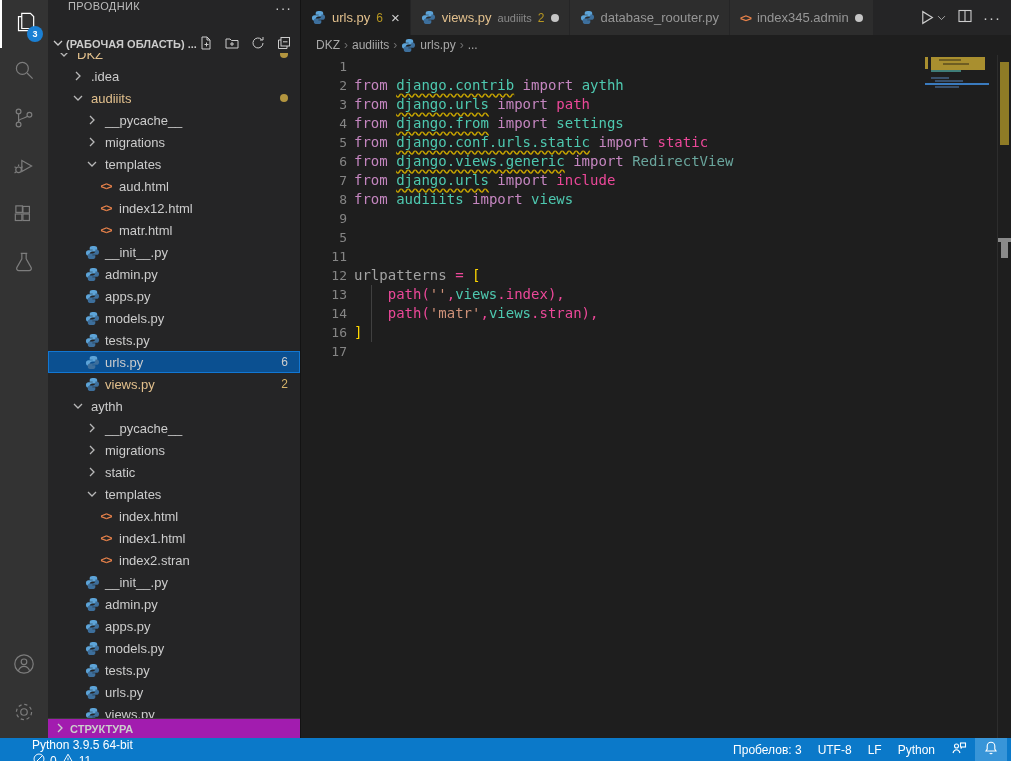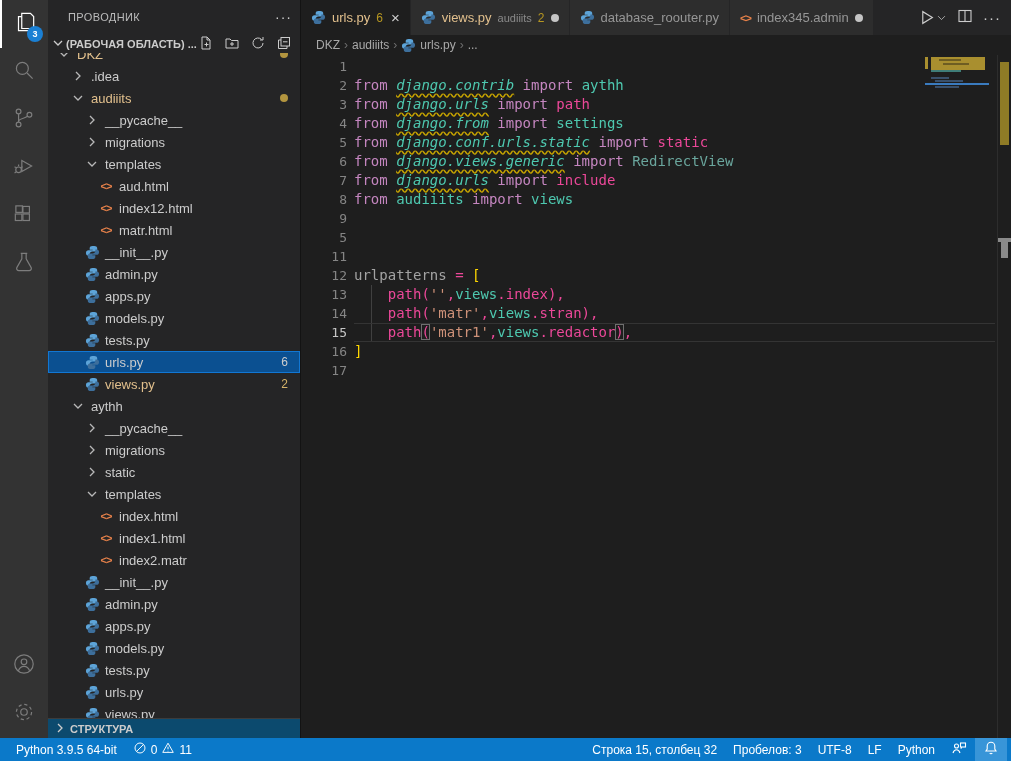--- a/index.html
+++ b/index.html
@@ -9,38 +9,38 @@
   
   .activity-bar { position:absolute; left:0; top:0; bottom:23px; width:48px; background:#333333; display:flex; flex-direction:column; align-items:center; }
   .ab-item { position:relative; width:48px; height:48px; display:flex; align-items:center; justify-content:center; color:#7d7d7d; }
   .ab-item.active { color:#ffffff; border-left:2px solid #ffffff; }
   .ab-item svg { stroke:currentColor; fill:none; stroke-width:1.1; }
   .ab-badge { position:absolute; right:5px; bottom:6px; min-width:16px; height:16px; border-radius:8px; background:#1b80d4; color:#fff; font-size:9px; line-height:16px; text-align:center; font-weight:bold; }
   .ab-bottom { margin-top:auto; display:flex; flex-direction:column; align-items:center; }
 
   
   .sidebar { position:absolute; left:48px; top:0; bottom:23px; width:252px; background:#252526; color:#cccccc; overflow:hidden; }
-  .pane-title { height:33px; display:flex; align-items:center; padding:0 8px 0 20px; font-size:11px; color:#bbbbbb; letter-spacing:.4px; }
+  .pane-title { height:33px; display:flex; align-items:flex-start; padding:0 8px 0 20px; font-size:11px; color:#bbbbbb; letter-spacing:.4px; }
   .pane-title .more { margin-left:auto; color:#cccccc; font-size:14px; letter-spacing:1px; }
   .ws-header { height:22px; display:flex; align-items:center; padding:0 8px 0 2px; font-weight:bold; font-size:11px; color:#cccccc; }
   .ws-header .label { white-space:nowrap; overflow:hidden; }
   .ws-actions { margin-left:auto; display:flex; gap:10px; }
   .ws-actions svg { stroke:#cccccc; fill:none; stroke-width:1; }
   .tree { position:absolute; top:53px; bottom:20px; left:0; right:0; overflow:hidden; font-size:13px; }
   .row { height:22px; display:flex; align-items:center; color:#cccccc; }
   .row .slot { width:16px; height:16px; flex:none; display:flex; align-items:center; justify-content:center; }
   .row .lbl { margin-left:5px; white-space:nowrap; }
   .row .right { margin-left:auto; margin-right:12px; display:flex; align-items:center; gap:6px; }
   .row.sel { background:#0b5091; box-shadow:inset 0 0 0 1px #1177d4; }
   .gold { color:#e2c08d; }
   .badge-n { font-size:12px; color:#cccccc; }
   .badge-gold { color:#d6b46a; }
   .dot-gold { width:8px; height:8px; border-radius:50%; background:#b3953f; }
   .html-ico { color:#e8824a; font-weight:bold; font-size:11px; letter-spacing:-1px; }
-  .outline-header { position:absolute; left:0; right:0; bottom:0; height:20px; background:#0c4a6e; border-top:1px solid #3c3c3c; display:flex; align-items:center; font-weight:bold; font-size:11px; color:#cccccc; padding-left:4px; gap:2px; }
+  .outline-header { position:absolute; left:0; right:0; bottom:0; height:20px; background:#a21caf; border-top:1px solid #3c3c3c; display:flex; align-items:center; font-weight:bold; font-size:11px; color:#cccccc; padding-left:4px; gap:2px; }
 
   
   .editor { position:absolute; left:300px; right:0; top:0; bottom:23px; background:#1e1e1e; border-left:1px solid rgba(0,0,0,.35); }
   .tab-bar { height:35px; background:#252526; display:flex; align-items:stretch; }
   .tab { display:flex; align-items:center; gap:6px; padding:0 10px; background:#2d2d2d; border-right:1px solid #252526; font-size:13px; color:#969696; }
   .tab.active { background:#1e1e1e; }
   .tab .desc { font-size:11px; color:#8a8a8a; }
   .tab .tbadge { font-size:12px; color:#b79721; }
   .tab .mdot { width:8px; height:8px; border-radius:50%; background:#c5c5c5; }
   .tab .close { color:#d0d0d0; font-size:15px; line-height:15px; margin-left:2px; }
@@ -53,36 +53,36 @@
   .breadcrumb .crumb { display:flex; align-items:center; gap:4px; }
 
   .code { position:absolute; top:55px; left:0; right:0; bottom:0; font-family:"DejaVu Sans Mono", monospace; font-size:14px; line-height:19px; padding-top:2px; }
   .line { display:flex; height:19px; }
   .gnum { width:46px; flex:none; text-align:right; color:#858585; font-size:13px; line-height:19px; }
   .ltext { margin-left:7px; margin-right:16px; flex:1; white-space:pre; position:relative; }
   .line.cur .gnum { color:#c6c6c6; }
   .line.cur .ltext { box-shadow:inset 0 1px 0 #343434, inset 0 -1px 0 #343434; }
   .tk-k{color:#C586C0} .tk-t{color:#4EC9B0} .tk-g{color:#6aa69d} .tk-d{color:#ec4899}
   .tk-s{color:#ce9178} .tk-v{color:#a3a3a3} .tk-b{color:#ffd700}
-  .tk-u{text-decoration-line:underline; text-decoration-style:wavy; text-decoration-color:#c7a400; text-underline-offset:3px;font-style:italic;}
+  .tk-u{text-decoration-line:underline; text-decoration-style:wavy; text-decoration-color:#c7a400; text-underline-offset:3px;}
   .tk-x{outline:1px solid #6f6f6f; outline-offset:-1px;}
   .indent-guide { position:absolute; width:1px; background:#404040; left:70px; }
 
   
   .minimap { position:absolute; top:0; right:14px; width:72px; height:100%; }
   .mm { position:absolute; }
   .sbar { position:absolute; top:0; right:0; width:14px; height:100%; border-left:1px solid rgba(255,255,255,.07); }
   .sb-yellow { position:absolute; right:2px; width:9px; top:7px; height:83px; background:#8f7b26; }
   .sb-t-h { position:absolute; left:0; right:0; top:183px; height:4px; background:#8a8a8a; }
   .sb-t-v { position:absolute; left:3px; width:7px; top:187px; height:16px; background:#8a8a8a; }
 
   
   .status { position:absolute; left:0; right:0; bottom:0; height:23px; background:#0b79c9; display:flex; align-items:stretch; color:#ffffff; font-size:12px; }
   .sb-item { display:flex; align-items:center; gap:4px; padding:0 8px; white-space:nowrap; }
-  .sb-left { display:flex; padding-left:8px; }
+  .sb-left { display:flex; padding-left:24px;flex-direction:column; }
   .sb-right { display:flex; margin-left:auto; padding-right:4px; }
   .sb-item svg { stroke:#ffffff; fill:none; stroke-width:1.1; }
   .sb-item.hl { background:#3895d8; }
 </style>
 </head>
 <body>
 
 <div class="app">
 
   <div class="activity-bar">
@@ -404,21 +404,21 @@
           <span class="slot">
             <span class="html-ico">&lt;&gt;</span>
           </span>
           <span class="lbl">index1.html</span>
           <span class="right"></span>
         </div>
         <div class="row" style="padding-left: 50px;">
           <span class="slot">
             <span class="html-ico">&lt;&gt;</span>
           </span>
-          <span class="lbl">index2.matr</span>
+          <span class="lbl">index2.stran</span>
           <span class="right"></span>
         </div>
         <div class="row" style="padding-left: 36px;">
           <span class="slot">
             <svg width="15" height="15" viewBox="0 0 16 16">
               <path fill="#5da4d8" d="M7.9 1C6.1 1 5 1.9 5 3.3V5h3.2v.5H3.7C2.2 5.5 1 6.7 1 8.4s1 2.9 2.4 2.9H5V9.7C5 8.2 6.3 7 7.9 7h2.9C12 7 13 6.1 13 4.9V3.3C13 1.9 11.7 1 9.9 1z"></path>
               <path fill="#3d6f9c" d="M8.1 15c1.8 0 2.9-.9 2.9-2.3V11H7.8v-.5h4.5c1.5 0 2.7-1.2 2.7-2.9s-1-2.9-2.4-2.9H11v1.6C11 7.8 9.7 9 8.1 9H5.2C4 9 3 9.9 3 11.1v1.6C3 14.1 4.3 15 6.1 15z"></path>
             </svg>
           </span>
           <span class="lbl">__init__.py</span>
@@ -637,24 +637,20 @@
           <span class="ltext"><span class="tk-v">urlpatterns</span><span class="tk-d"> = </span><span class="tk-b">[</span></span>
         </div>
         <div class="line">
           <span class="gnum">13</span>
           <span class="ltext"><span class="tk-d">    path(</span><span class="tk-s">''</span><span class="tk-d">,</span><span class="tk-t">views</span><span class="tk-d">.index),</span></span>
         </div>
         <div class="line">
           <span class="gnum">14</span>
           <span class="ltext"><span class="tk-d">    path(</span><span class="tk-s">'matr'</span><span class="tk-d">,</span><span class="tk-t">views</span><span class="tk-d">.stran),</span></span>
         </div>
-        <div class="line cur">
-          <span class="gnum">15</span>
-          <span class="ltext"><span class="tk-d">    path</span><span class="tk-d tk-x">(</span><span class="tk-s">'matr1'</span><span class="tk-d">,</span><span class="tk-t">views</span><span class="tk-d">.redactor</span><span class="tk-d tk-x">)</span><span class="tk-d">,</span></span>
-        </div>
         <div class="line">
           <span class="gnum">16</span>
           <span class="ltext"><span class="tk-b">]</span></span>
         </div>
         <div class="line">
           <span class="gnum">17</span>
           <span class="ltext"></span>
         </div>
       </div>
 
@@ -672,23 +668,20 @@
             </svg></span>
         <span>0</span>
         <span><svg width="14" height="14" viewBox="0 0 16 16">
               <path d="M8 2.5 14 13H2z"></path>
               <path d="M8 6.5v3M8 11.2v.7"></path>
             </svg></span>
         <span>11</span>
       </div>
     </div>
     <div class="sb-right">
-      <div class="sb-item">
-          <span>Строка 15, столбец 32</span>
-        </div>
       <div class="sb-item">
           <span>Пробелов: 3</span>
         </div>
       <div class="sb-item">
           <span>UTF-8</span>
         </div>
       <div class="sb-item">
           <span>LF</span>
         </div>
       <div class="sb-item">

